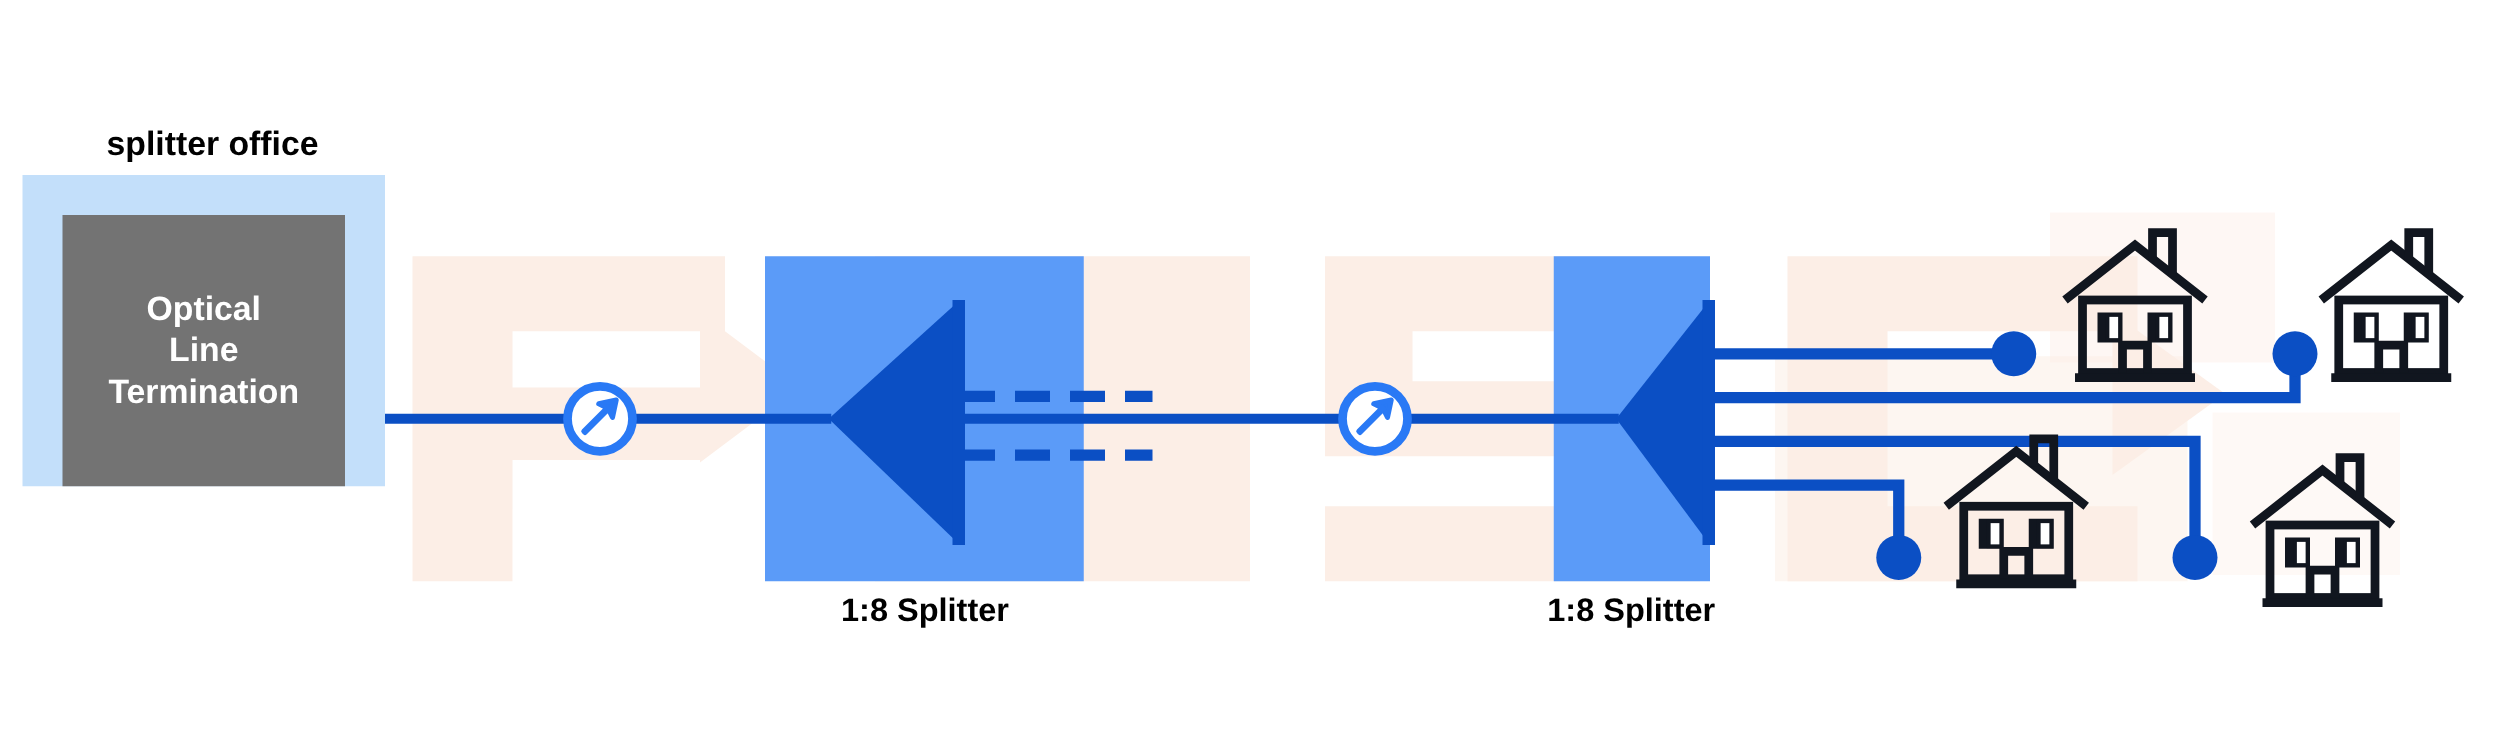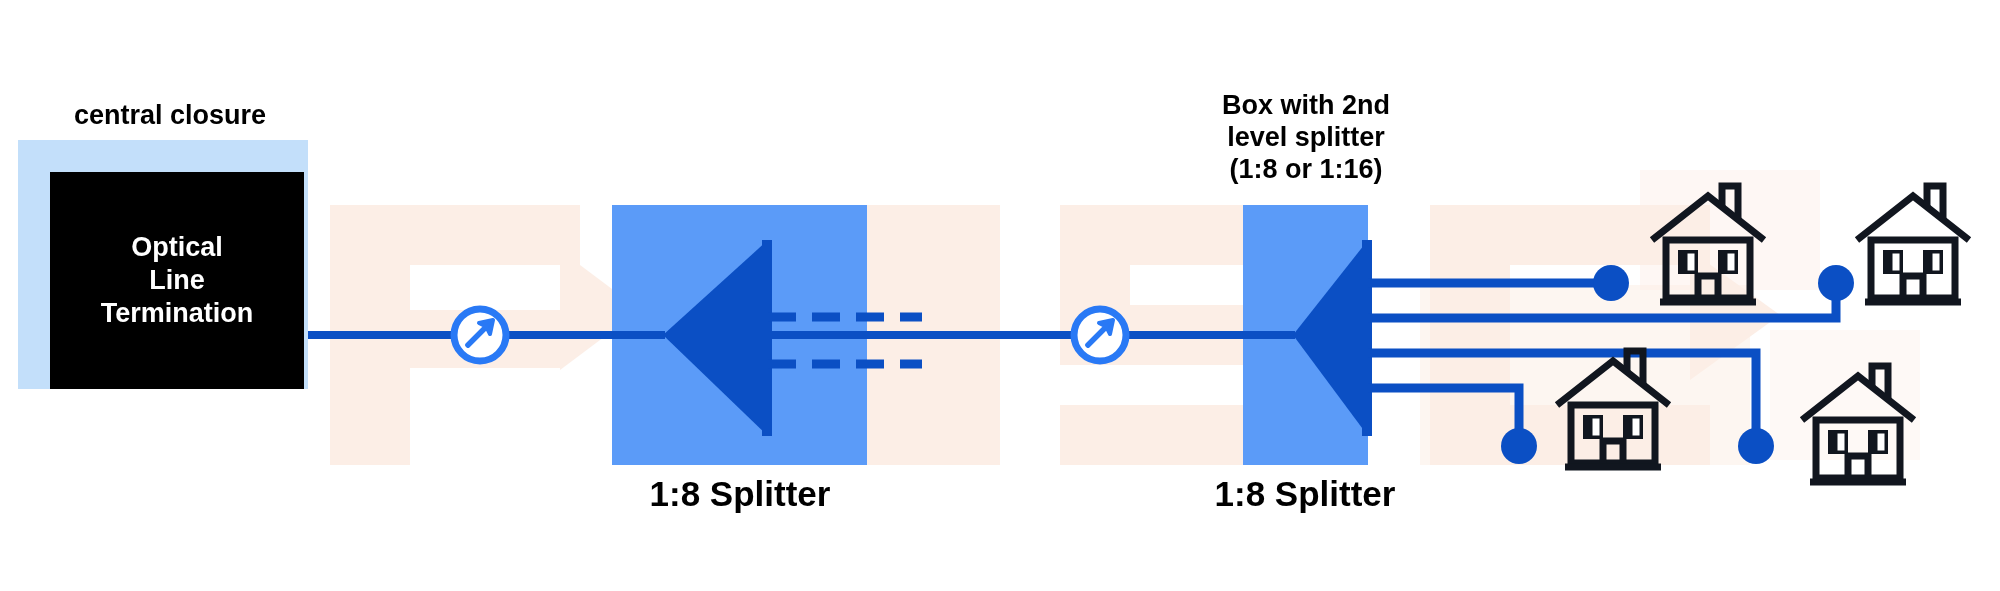--- a/index.html
+++ b/index.html
@@ -42,22 +42,22 @@
   }
   #co-outer{
     position:absolute;
     left:18px; top:140px;
     width:290px; height:249px;
     background:#c3dffa;
   }
   #co-inner{
     position:absolute;
     left:50px; top:172px;
-    width:254px; height:217px;
-    background:#000000;
+    width:226px; height:217px;
+    background:#737373;
     color:#ffffff;
     font-weight:bold;
     font-size:27px;
     line-height:1.22;
     display:flex;
     align-items:center;
     justify-content:center;
     text-align:center;
     white-space:pre-line;
   }
@@ -71,21 +71,21 @@
 
   .sp-title{
     position:absolute;
     font-size:27px;
   }
   #sp1-title{ left:568px; top:62px; width:345px; }
   #sp2-title{ left:1175px; top:90px; width:262px; }
 
   .sp-caption{
     position:absolute;
-    font-size:35px;
+    font-size:26px;
   }
   #sp1-caption{ left:575px; top:473px; width:330px; }
   #sp2-caption{ left:1140px; top:473px; width:330px; }
 </style>
 </head>
 <body>
 
 <div id="stage">
 
   <svg id="watermark" viewBox="0 0 2000 591">
@@ -100,36 +100,33 @@
 
       <path d="M1430 205 h280 v60 h-200 v140 h200 v60 h-280 z"></path>
       <path d="M1690 250 l90 65 -90 65 z"></path>
 
       <path d="M1420 285 h330 v180 h-330 z" opacity="0.55"></path>
       <path d="M1640 170 h180 v120 h-180 z" opacity="0.45"></path>
       <path d="M1770 330 h150 v130 h-150 z" opacity="0.35"></path>
     </g>
   </svg>
 
-  <div class="label" id="co-title">central closure</div>
+  <div class="label" id="co-title">splitter office</div>
 
   <div id="co-outer"></div>
 
   <div id="co-inner">Optical
 Line
 Termination</div>
 
 
   <div class="splitter-box" id="sp1-box"></div>
 
   <div class="label sp-caption" id="sp1-caption">1:8 Splitter</div>
 
-  <div class="label sp-title" id="sp2-title">Box with 2nd
-level splitter
-(1:8 or 1:16)</div>
 
   <div class="splitter-box" id="sp2-box"></div>
 
   <div class="label sp-caption" id="sp2-caption">1:8 Splitter</div>
 
   <svg id="wires" viewBox="0 0 2000 591">
 
     <line x1="308" y1="335" x2="460" y2="335" stroke="#0b4fc4" stroke-width="8"></line>
 
     <line x1="500" y1="335" x2="665" y2="335" stroke="#0b4fc4" stroke-width="8"></line>

